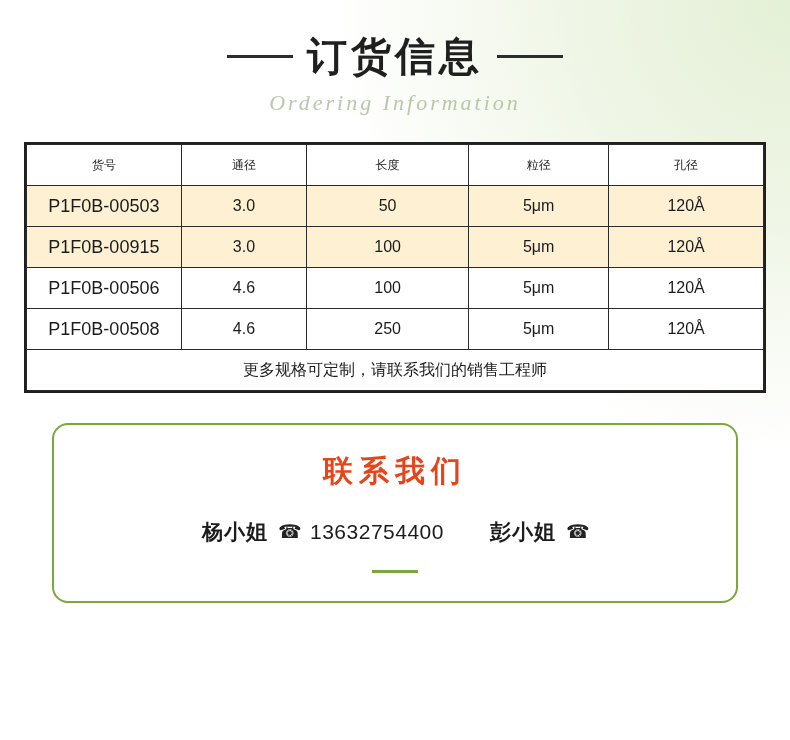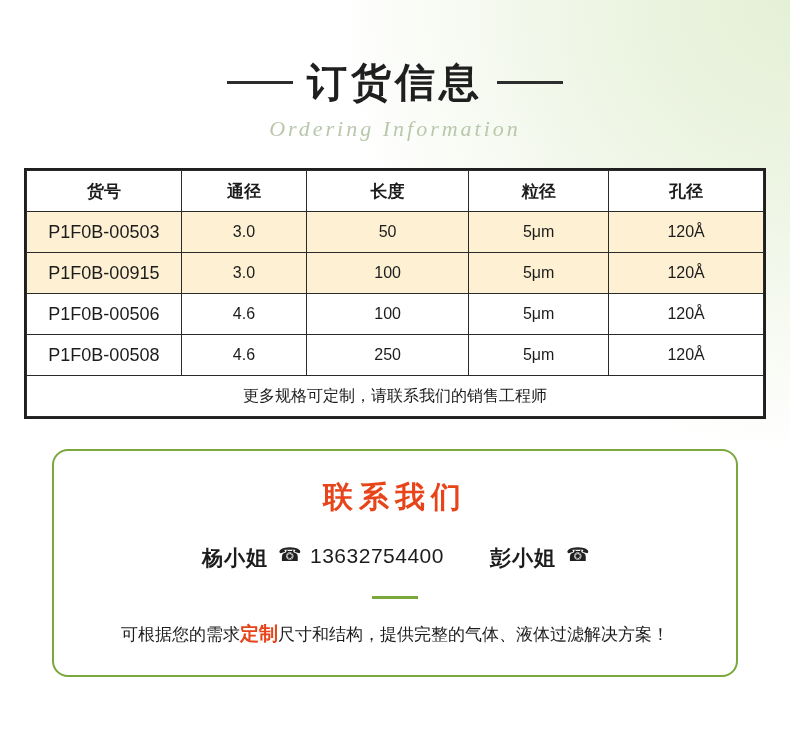--- a/index.html
+++ b/index.html
@@ -18,21 +18,21 @@
     width: 790px;
     height: 740px;
     background:
       radial-gradient(circle at 100% 0%, #e4f0d6 0%, #eef5e4 18%, #ffffff 42%),
       radial-gradient(circle at 0% 100%, #e9f2dc 0%, #f3f8ec 16%, #ffffff 40%),
       linear-gradient(135deg, #ffffff 0%, #ffffff 100%);
     box-sizing: border-box;
   }
   
   .title-block {
-    padding-top: 60px;
+    padding-top: 34px;
     text-align: center;
   }
   .title-row {
     display: flex;
     align-items: center;
     justify-content: center;
     gap: 14px;
   }
   .title-rule {
     width: 66px;
@@ -66,23 +66,23 @@
   }
   table.spec th,
   table.spec td {
     border: 1px solid #2a2a2a;
     height: 38px;
     text-align: center;
     font-size: 16px;
     color: #1c1c1c;
   }
   table.spec th {
-    font-weight: bold;
-    background: #ffffff;
-    font-size: 17px;
+    font-weight: normal;
+    background: #ffffff;
+    font-size: 12px;
   }
   table.spec tr.hl td {
     background: #fdf0d3;
   }
   table.spec tr.norm td {
     background: #ffffff;
   }
   table.spec td.sku {
     font-size: 18px;
   }
@@ -115,20 +115,21 @@
     margin-top: 26px;
     display: flex;
     align-items: center;
     justify-content: center;
     gap: 46px;
     font-size: 21px;
     color: #1c1c1c;
   }
   .contact-person {
     display: flex;
+    align-items: center;
     gap: 10px;
   }
   .contact-name { font-weight: bold; letter-spacing: 1px; }
   .phone-icon {
     display: inline-block;
     width: 22px;
     height: 22px;
     line-height: 22px;
     font-size: 19px;
     color: #222;
@@ -229,18 +230,15 @@
         <span class="contact-number">13632754400</span>
       </div>
       <div class="contact-person">
         <span class="contact-name">彭小姐</span>
         <span class="phone-icon">☎</span>
       </div>
     </div>
 
     <div class="divider"></div>
 
-    <div class="contact-note">
-      <span>可根据您的需求</span><span class="accent">定制</span><span>尺寸和结构，提供完整的气体、液体过滤解决方案！</span>
-    </div>
   </div>
 
 </div>
 
 </body></html>

